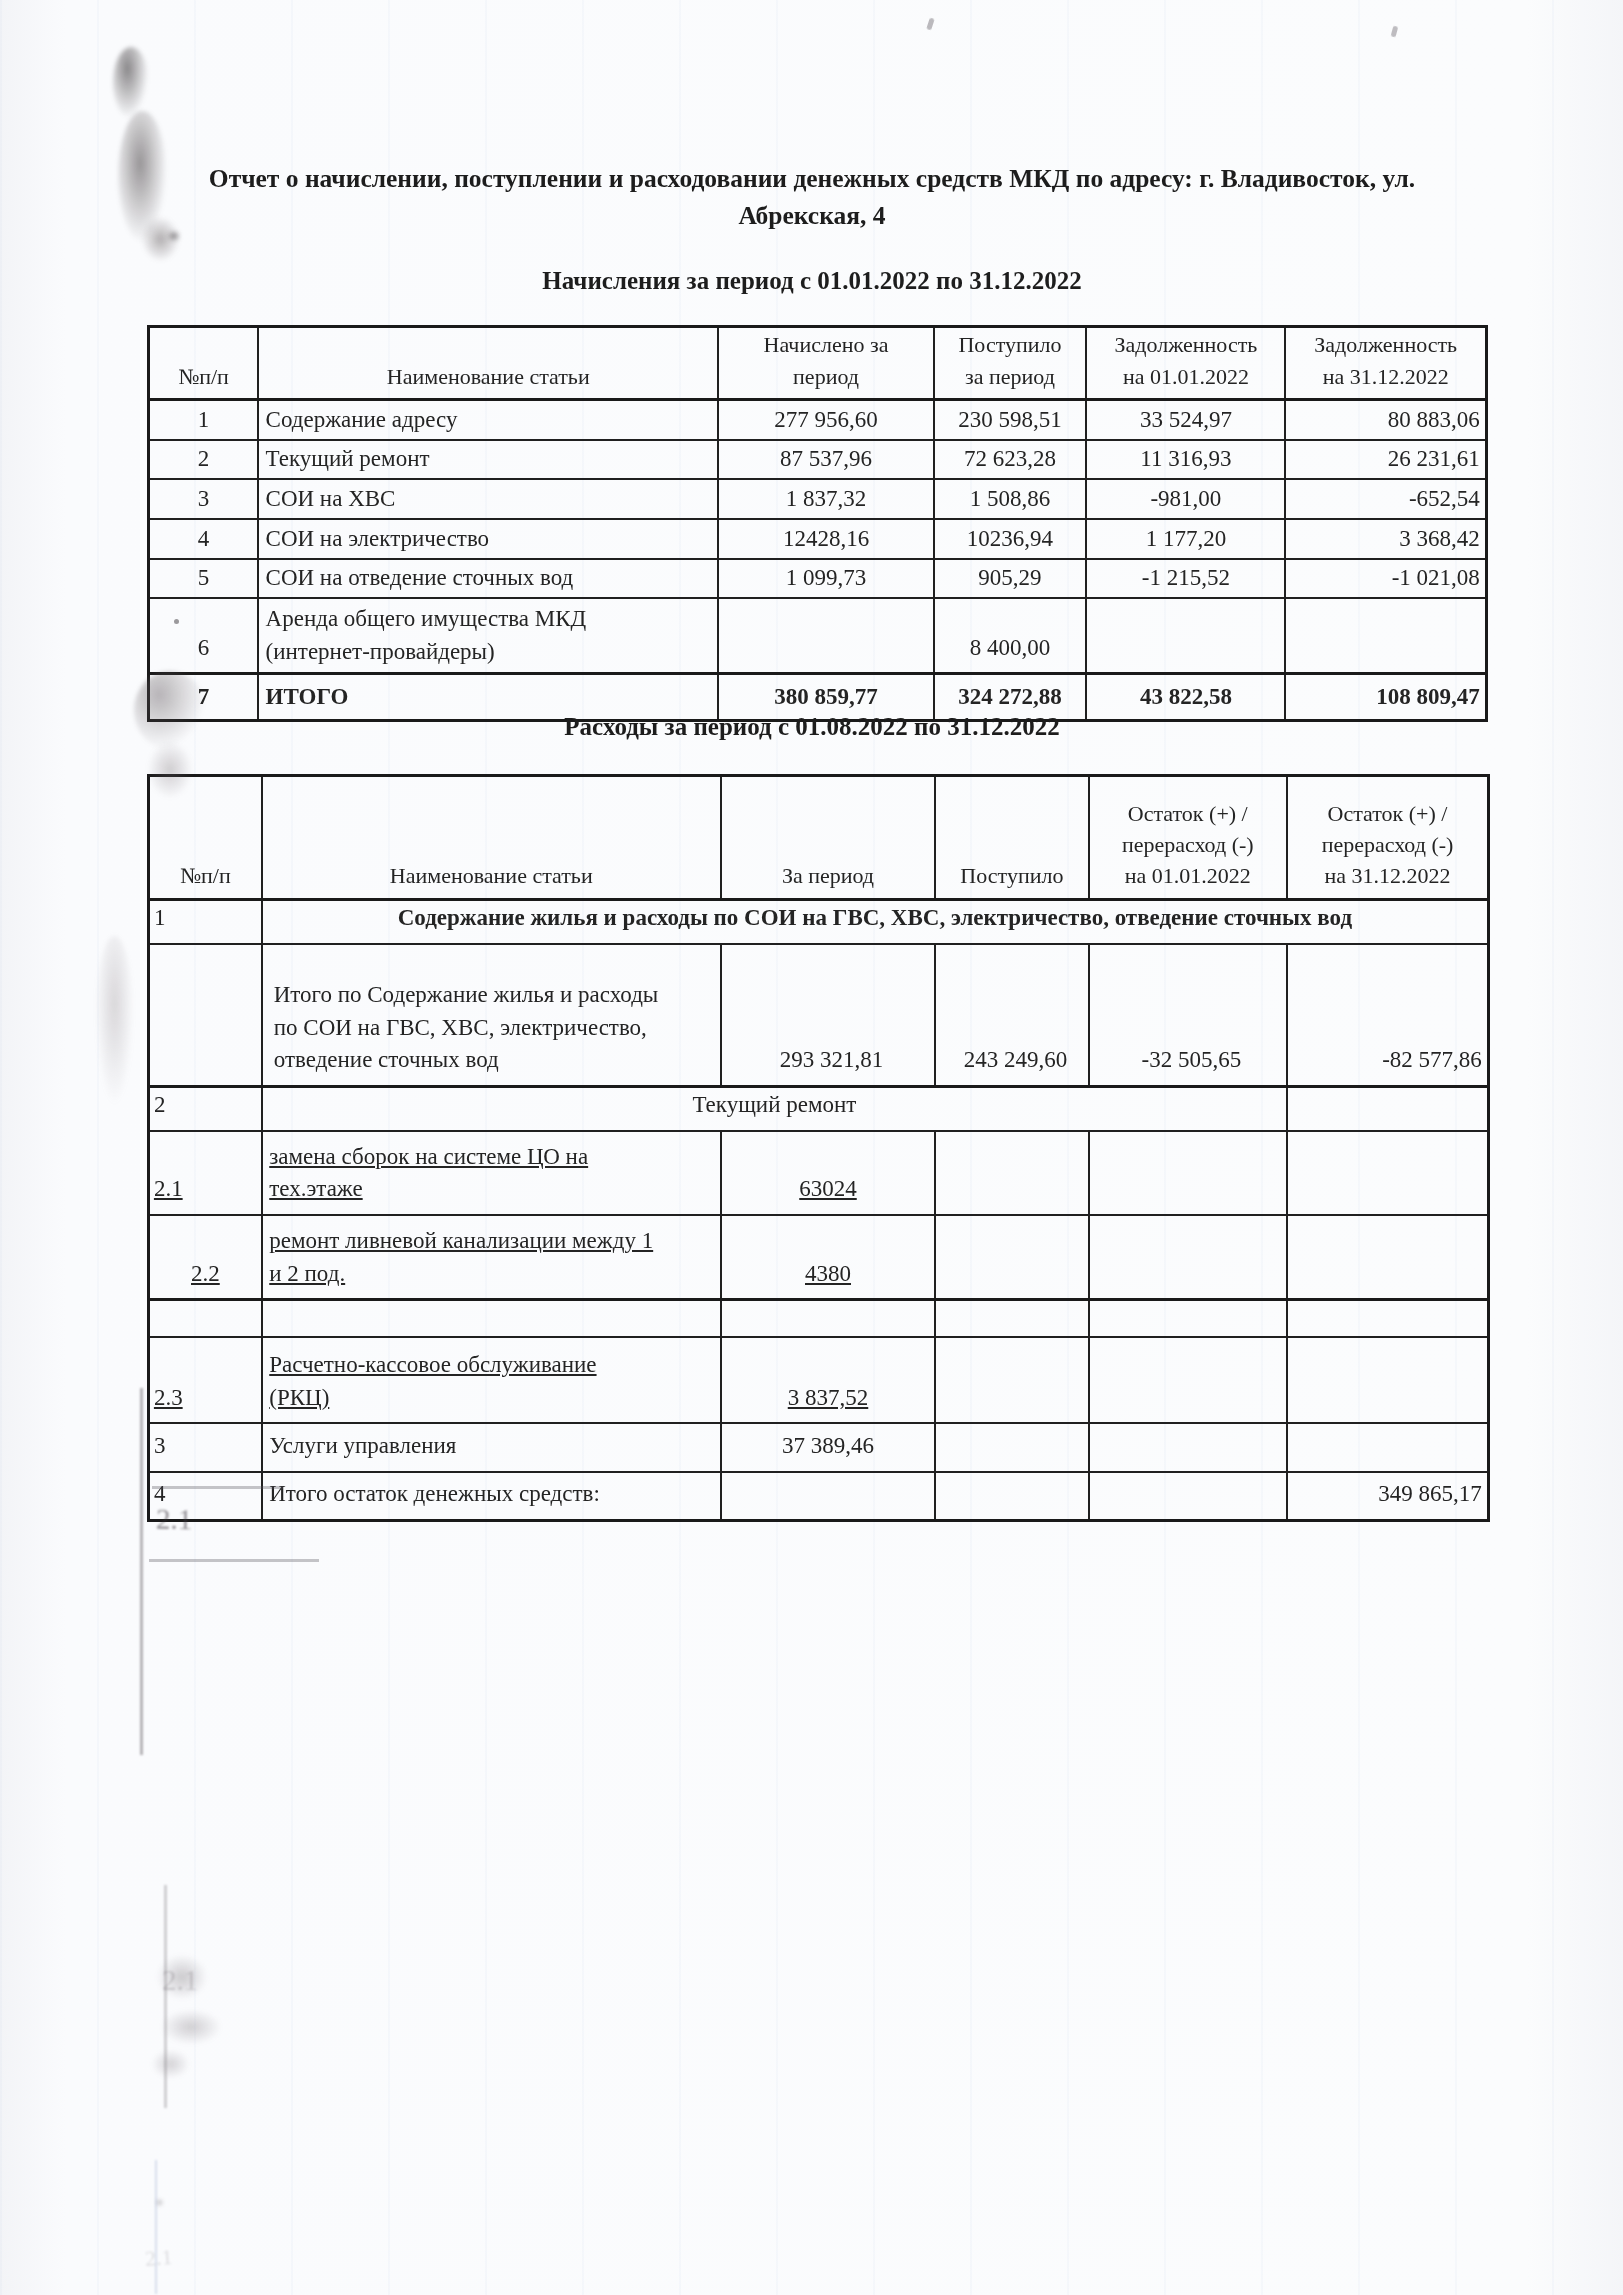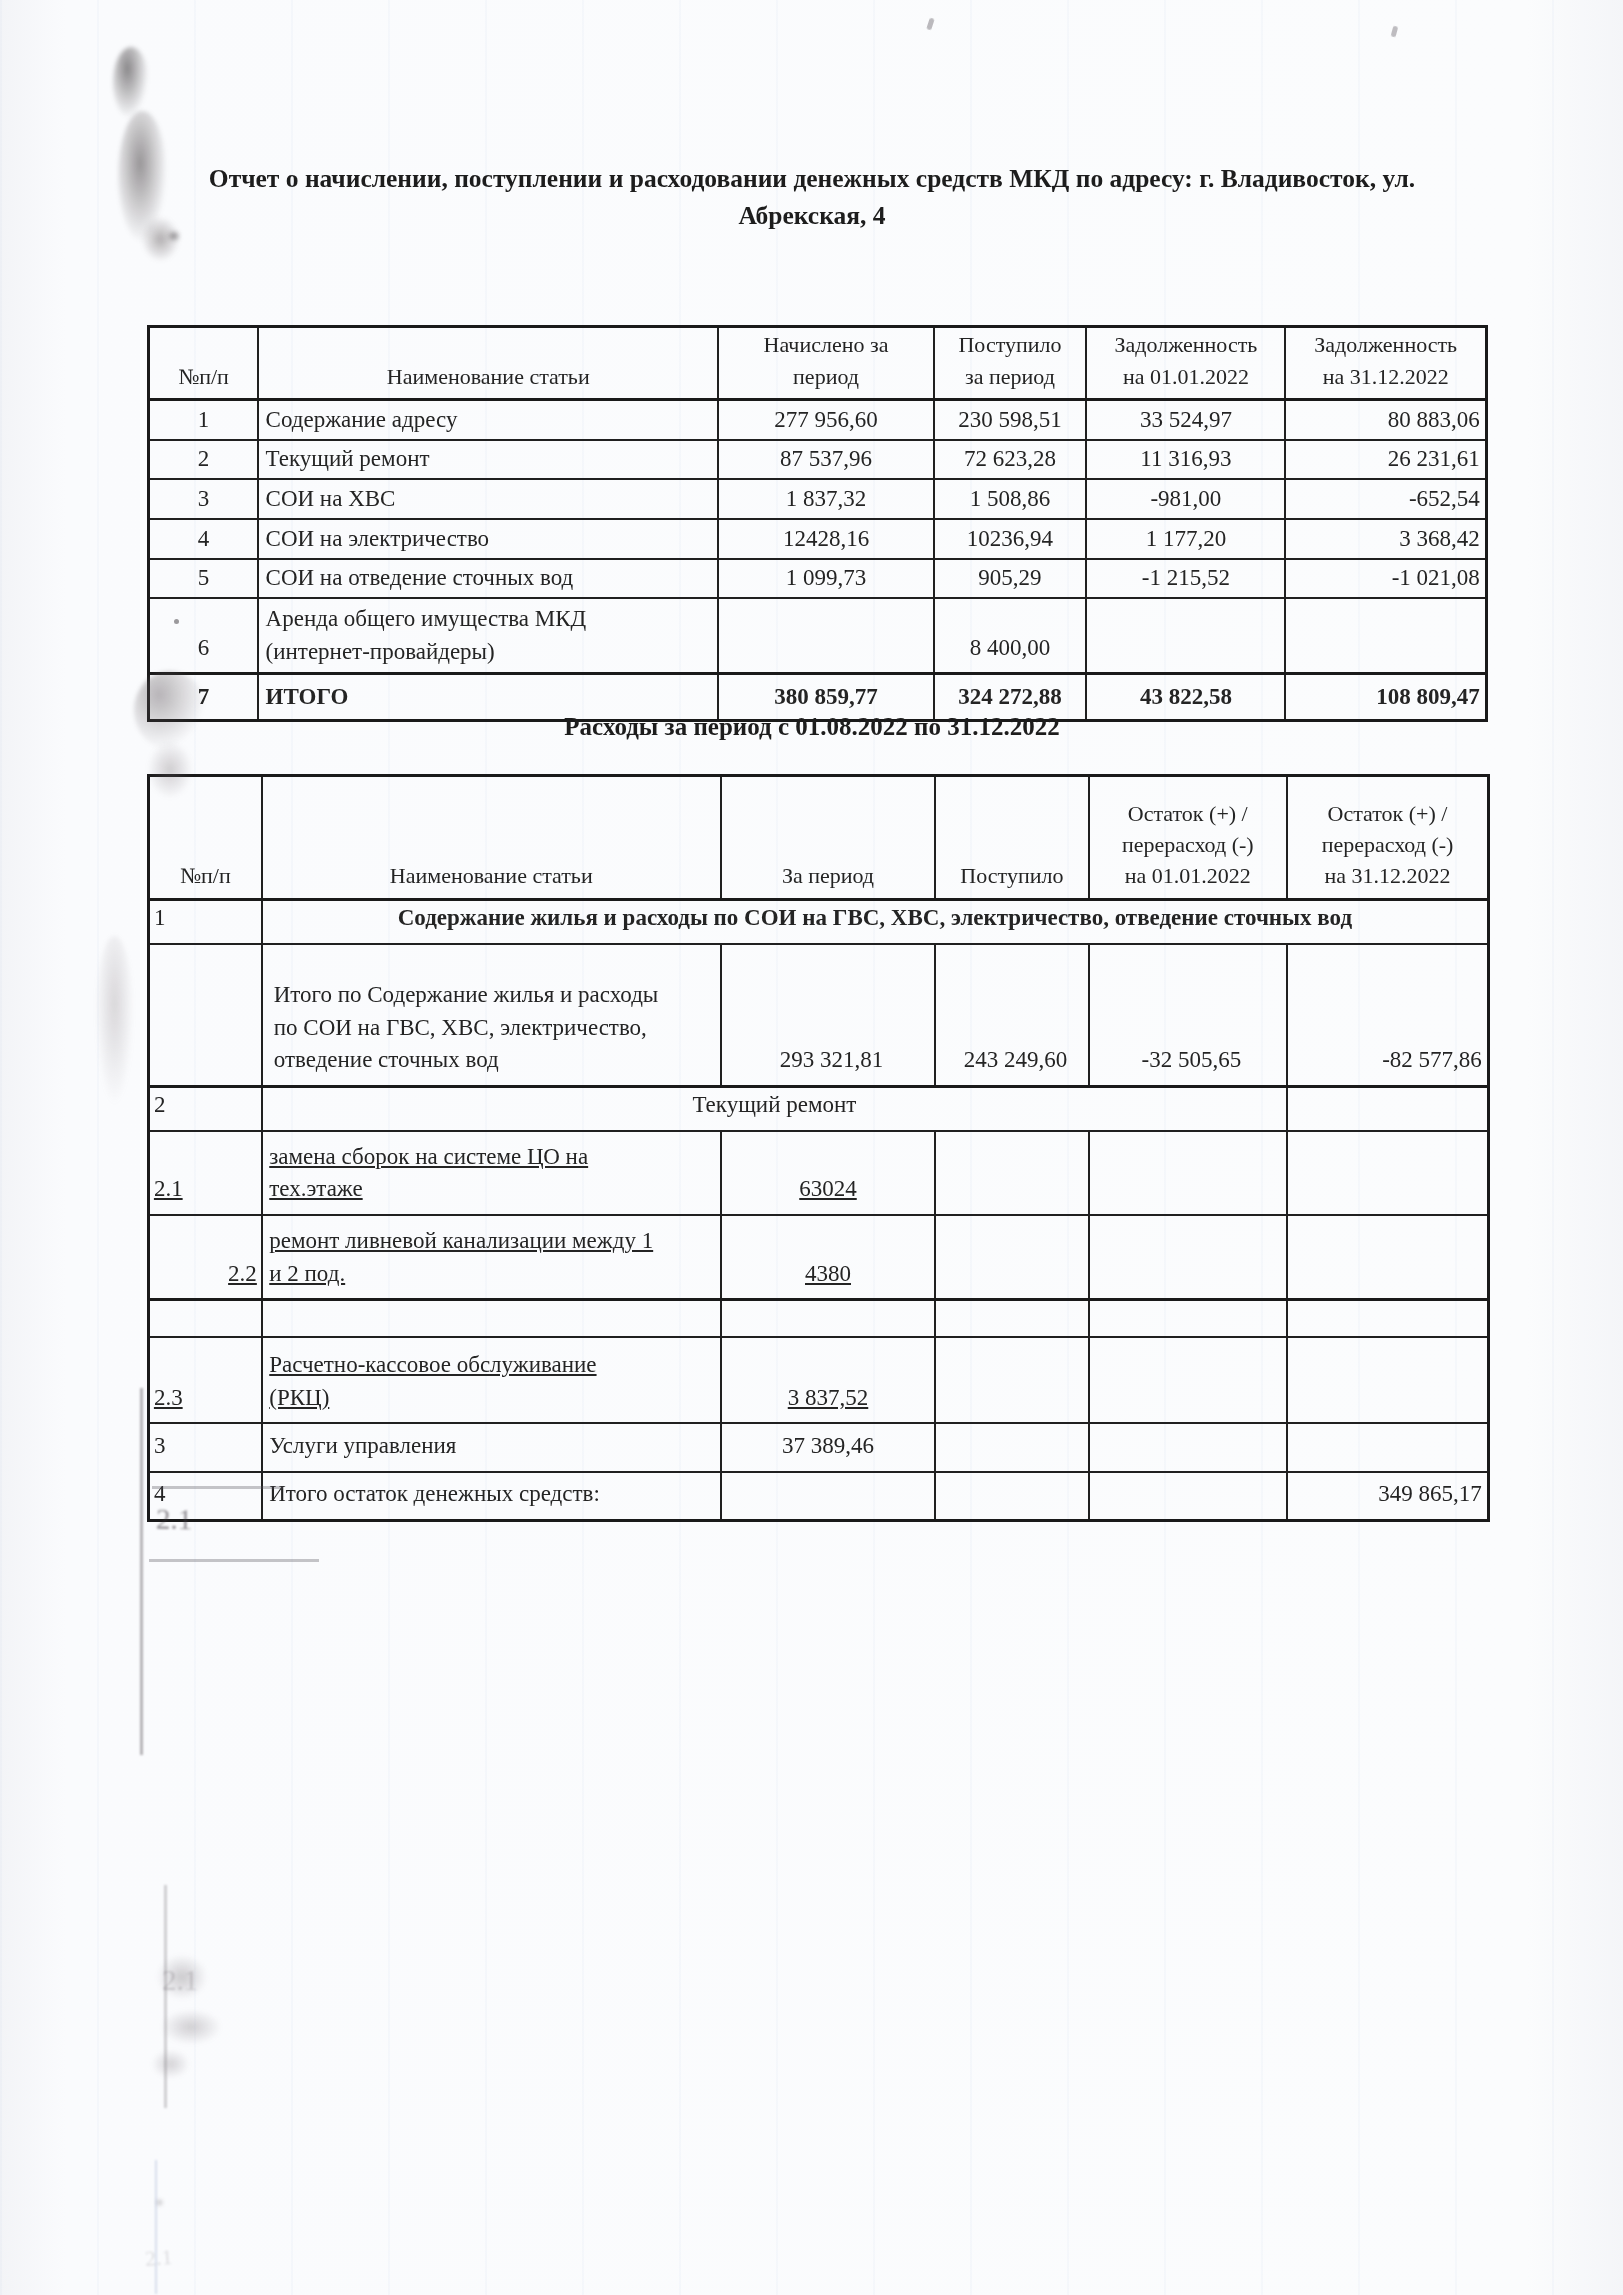--- a/index.html
+++ b/index.html
@@ -80,20 +80,21 @@
   .vstreak{filter:blur(1px);}
 </style>
 </head>
 <body>
 
 <div class="page">
 
   <div class="title">Отчет о начислении, поступлении и расходовании денежных средств МКД по адресу: г. Владивосток, ул.
 Абрекская, 4</div>
 
+  <div class="section-heading" id="heading-accruals">Начисления за период с 01.01.2022 по 31.12.2022</div>
 
   <table id="accruals-table">
     <colgroup>
       <col style="width:109px">
         <col style="width:458px">
         <col style="width:214px">
       <col style="width:152px">
         <col style="width:198px">
         <col style="width:200px">
     </colgroup>
@@ -220,21 +221,21 @@
       <tr class="h116">
         <td class="col-num" style="text-align:left;">2.1</td>
         <td class="col-name">замена сборок на системе ЦО на
 тех.этаже</td>
         <td class="col-mid">63024</td>
         <td class="col-mid"></td>
         <td class="col-mid"></td>
         <td class="col-last"></td>
       </tr>
       <tr class="h116">
-        <td class="col-num" style="text-align:right;">2.2</td>
+        <td class="col-num" style="text-align:center;">2.2</td>
         <td class="col-name">ремонт ливневой канализации между 1
 и 2 под.</td>
         <td class="col-mid">4380</td>
         <td class="col-mid"></td>
         <td class="col-mid"></td>
         <td class="col-last"></td>
       </tr>
       <tr class="h46">
         <td></td>
         <td></td>

